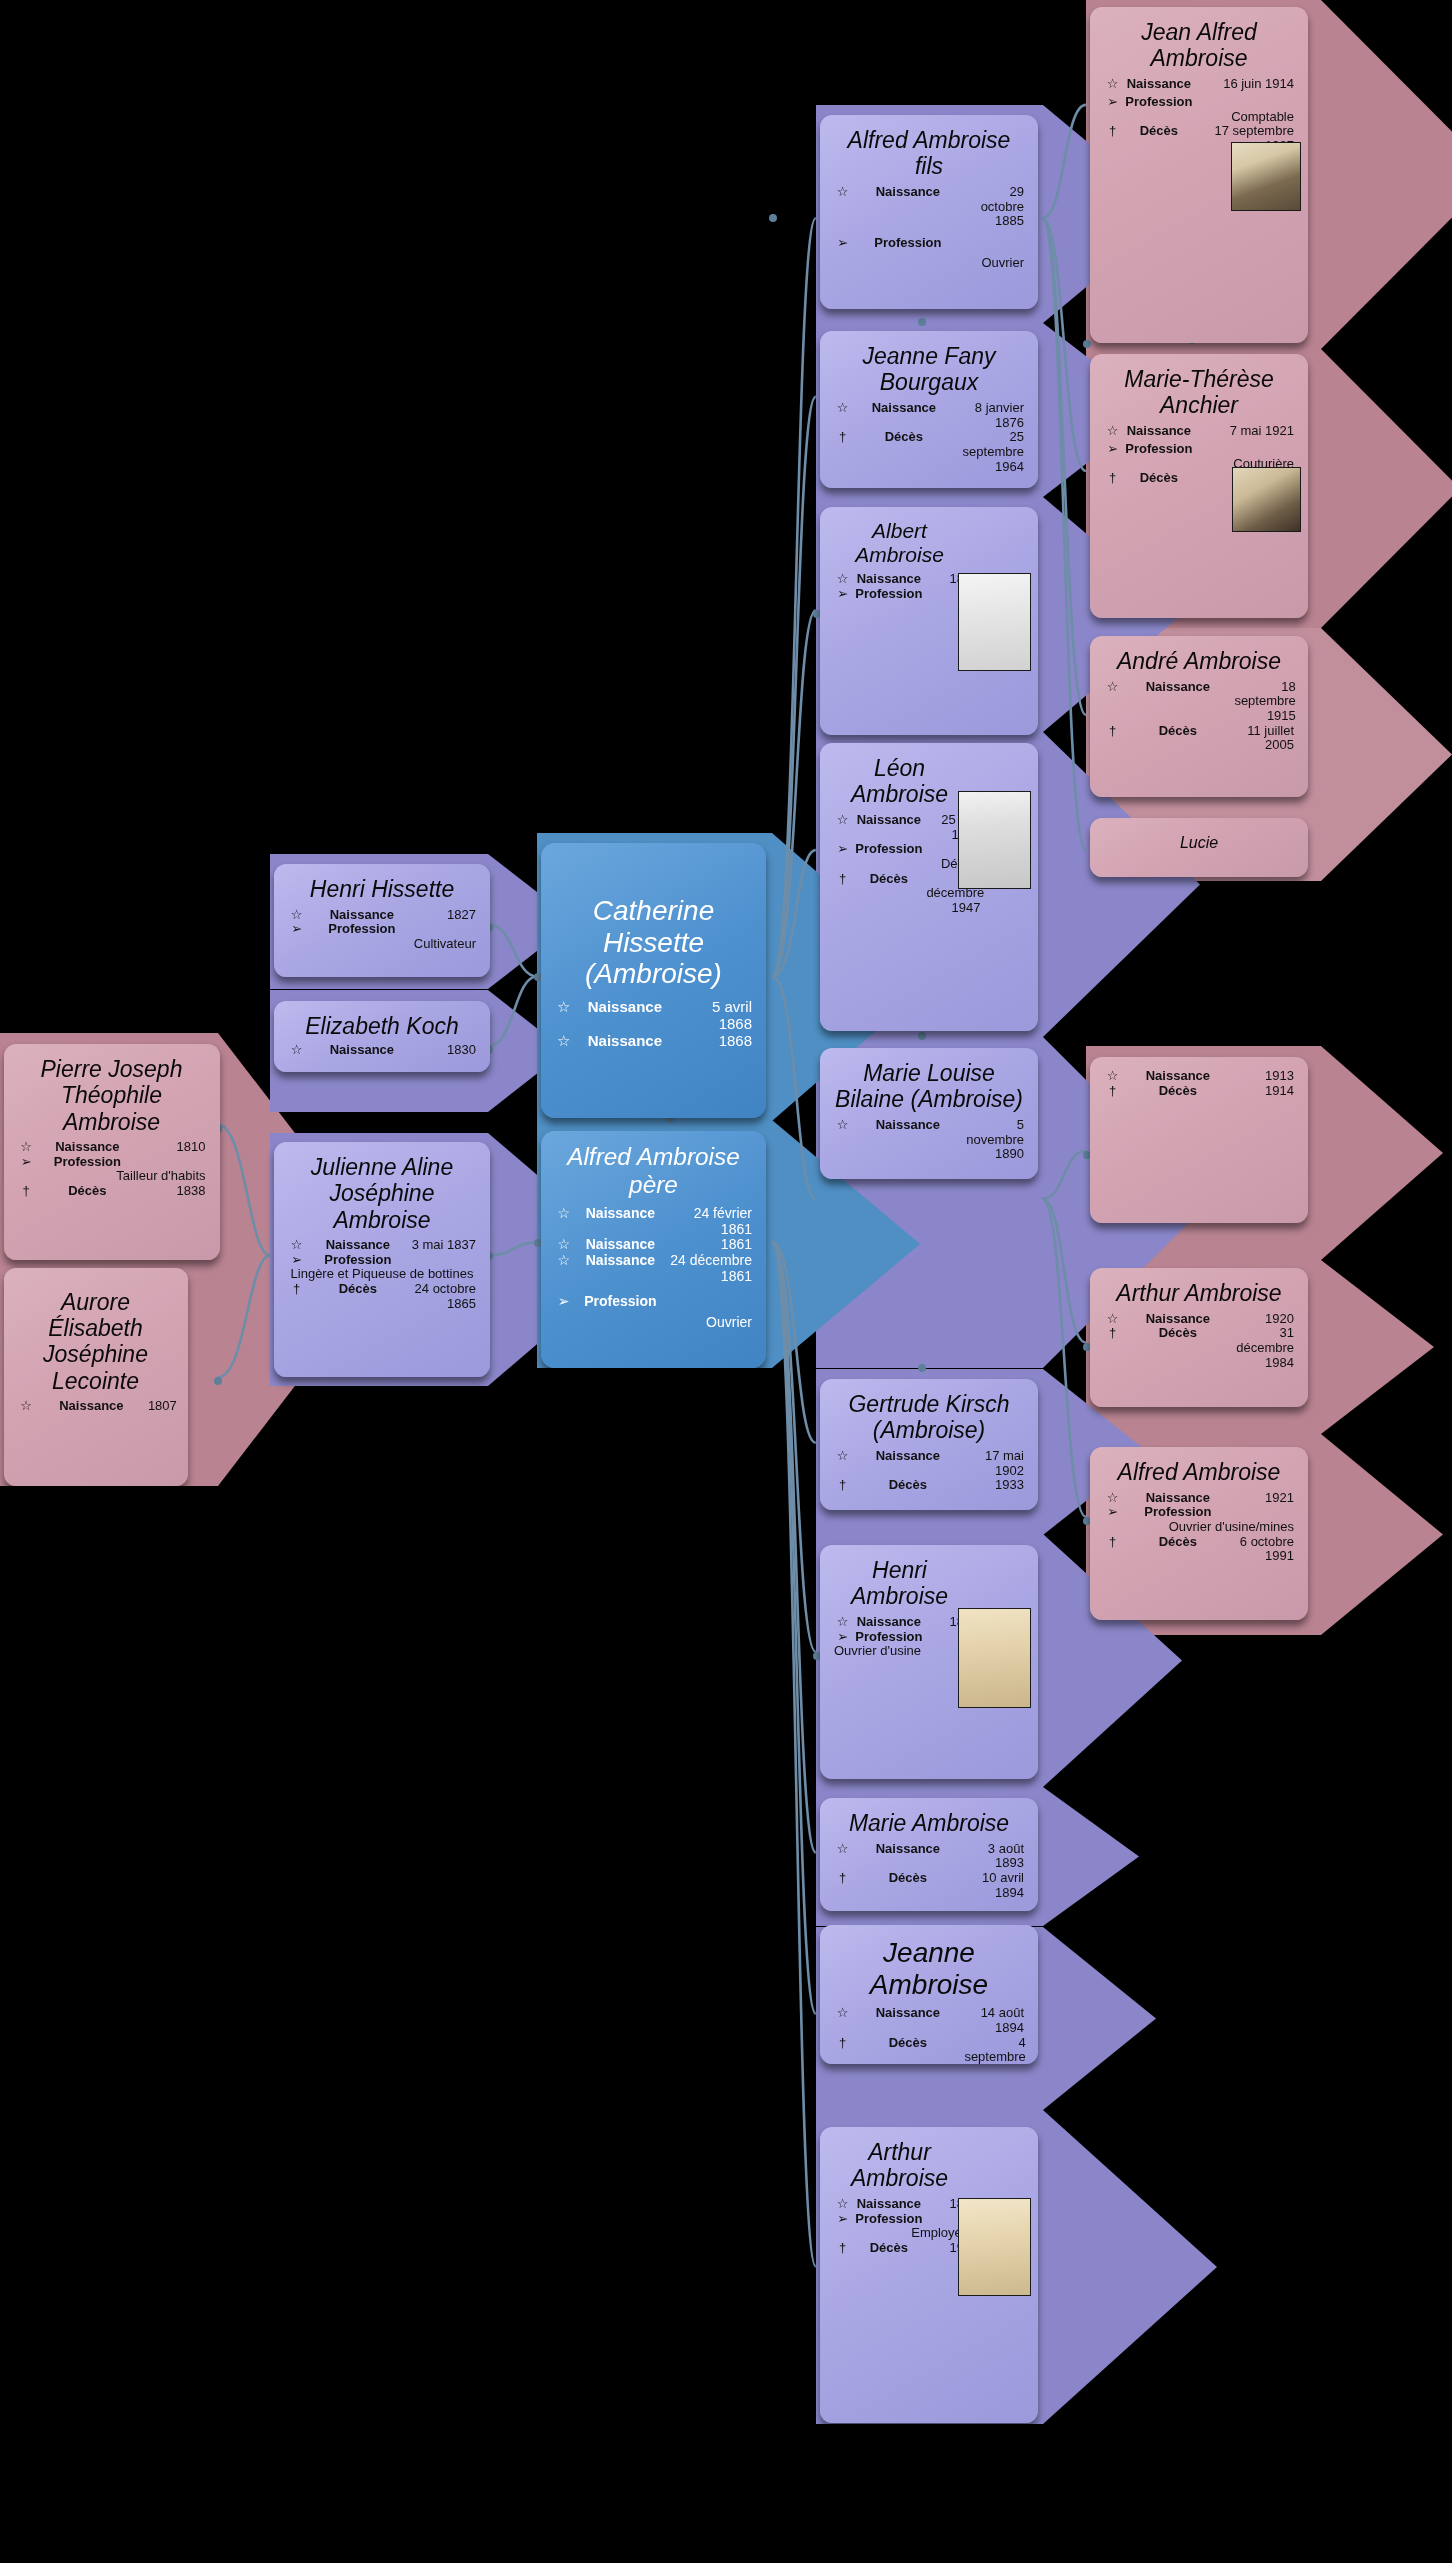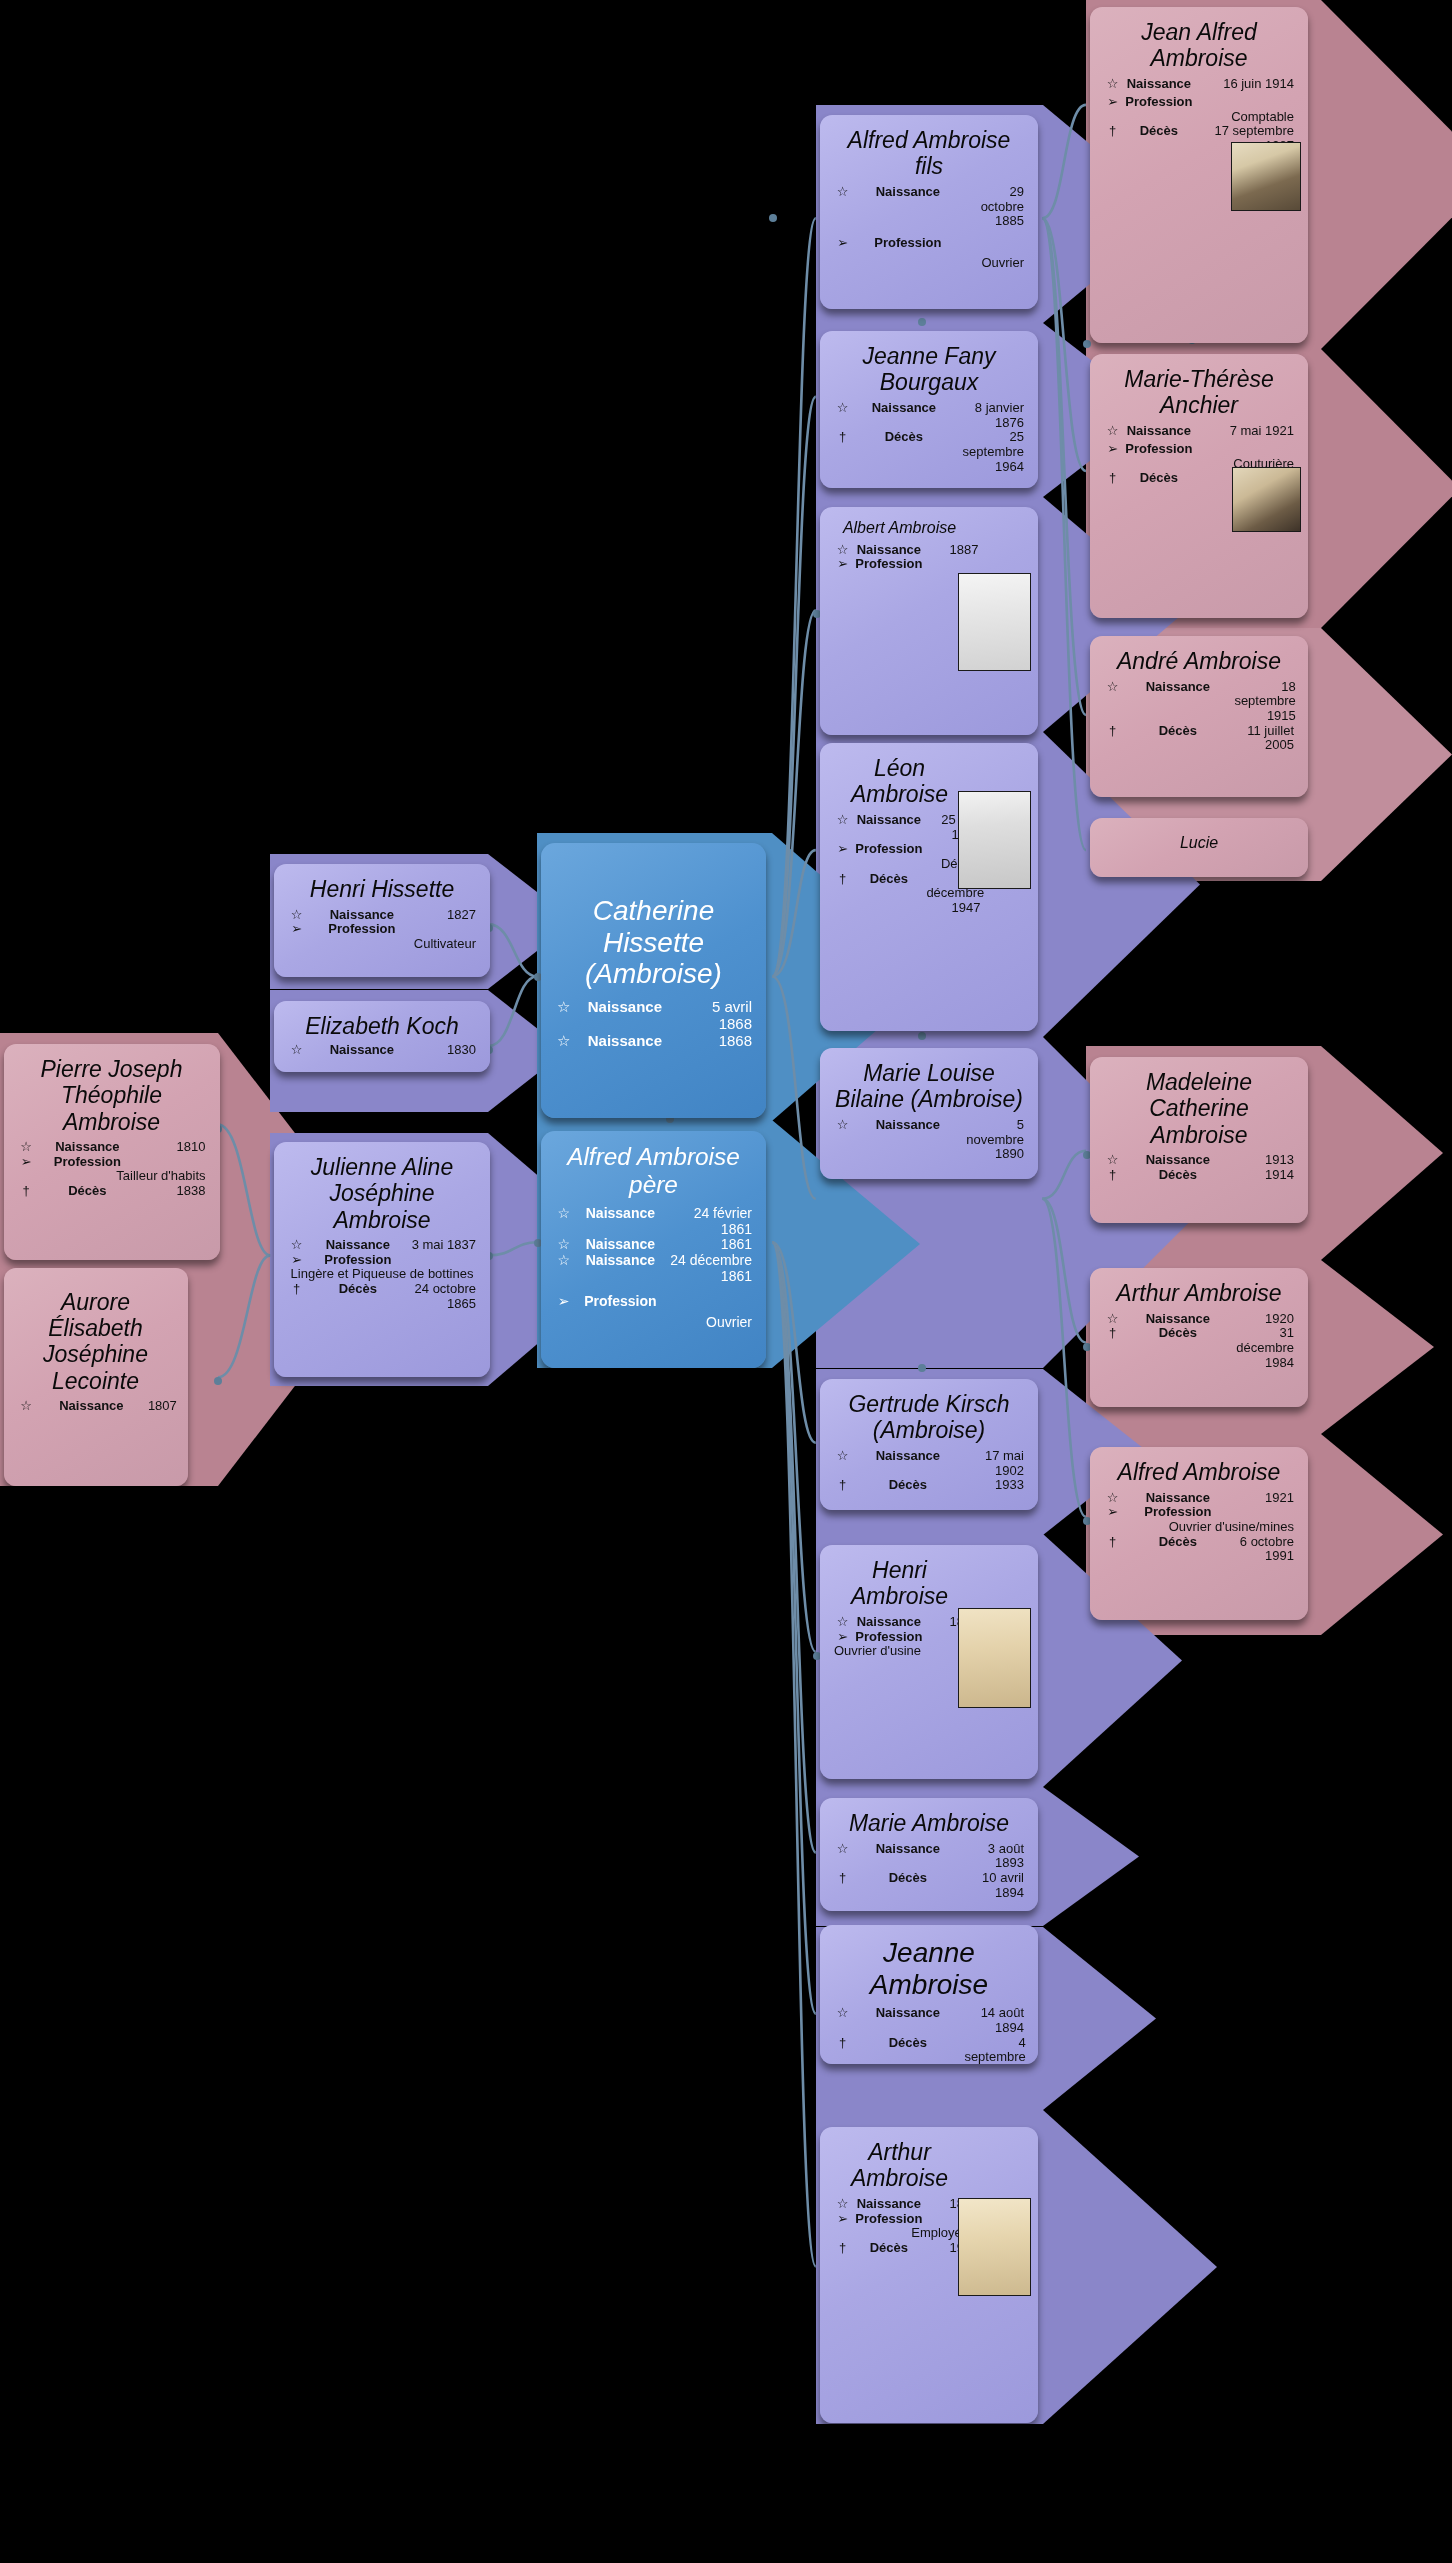--- a/index.html
+++ b/index.html
@@ -271,21 +271,20 @@
         <span class="vl">11 juillet 2005</span>
         </div>
     </div>
   </div>
 
   <div class="card pink" style="left:1090px;top:818px;width:218px;height:59px;font-size:13px;">
     <div class="nm" style="font-size:16px;margin-top:3.5px;">Lucie</div>
   </div>
 
   <div class="card pink" style="left:1090px;top:1057px;width:218px;height:166px;font-size:13px;">
-    <div class="nm" style="font-size:23px;">Madeleine Catherine Ambroise</div>
     <div class="facts">
       <div class="fr">
           <span class="ic">☆</span>
         <span class="lb" style="flex:0 0 113px;text-align:center;">Naissance</span>
         <span class="vl">1913</span>
         </div>
       <div class="fr">
           <span class="ic">†</span>
         <span class="lb" style="flex:0 0 113px;text-align:center;">Décès</span>
         <span class="vl">1914</span>
@@ -358,21 +357,21 @@
         </div>
       <div class="fr">
           <span class="ic">†</span>
         <span class="lb" style="flex:0 0 105px;text-align:center;">Décès</span>
         <span class="vl">25 septembre 1964</span>
         </div>
     </div>
   </div>
 
   <div class="card purple narrow" style="left:820px;top:507px;width:218px;height:228px;font-size:13px;">
-    <div class="nm" style="font-size:16px;width:131px;margin-left:0;">Albert Ambroise</div>
+    <div class="nm" style="font-size:21px;width:131px;margin-left:0;">Albert Ambroise</div>
     <div class="facts">
       <div class="fr">
           <span class="ic">☆</span>
         <span class="lbw">Naissance</span>
         <span class="vl" style="max-width:52px;">1887</span>
         </div>
       <div class="fr">
           <span class="ic">➢</span>
         <span class="lbw">Profession</span>
         <span class="vl"></span>

